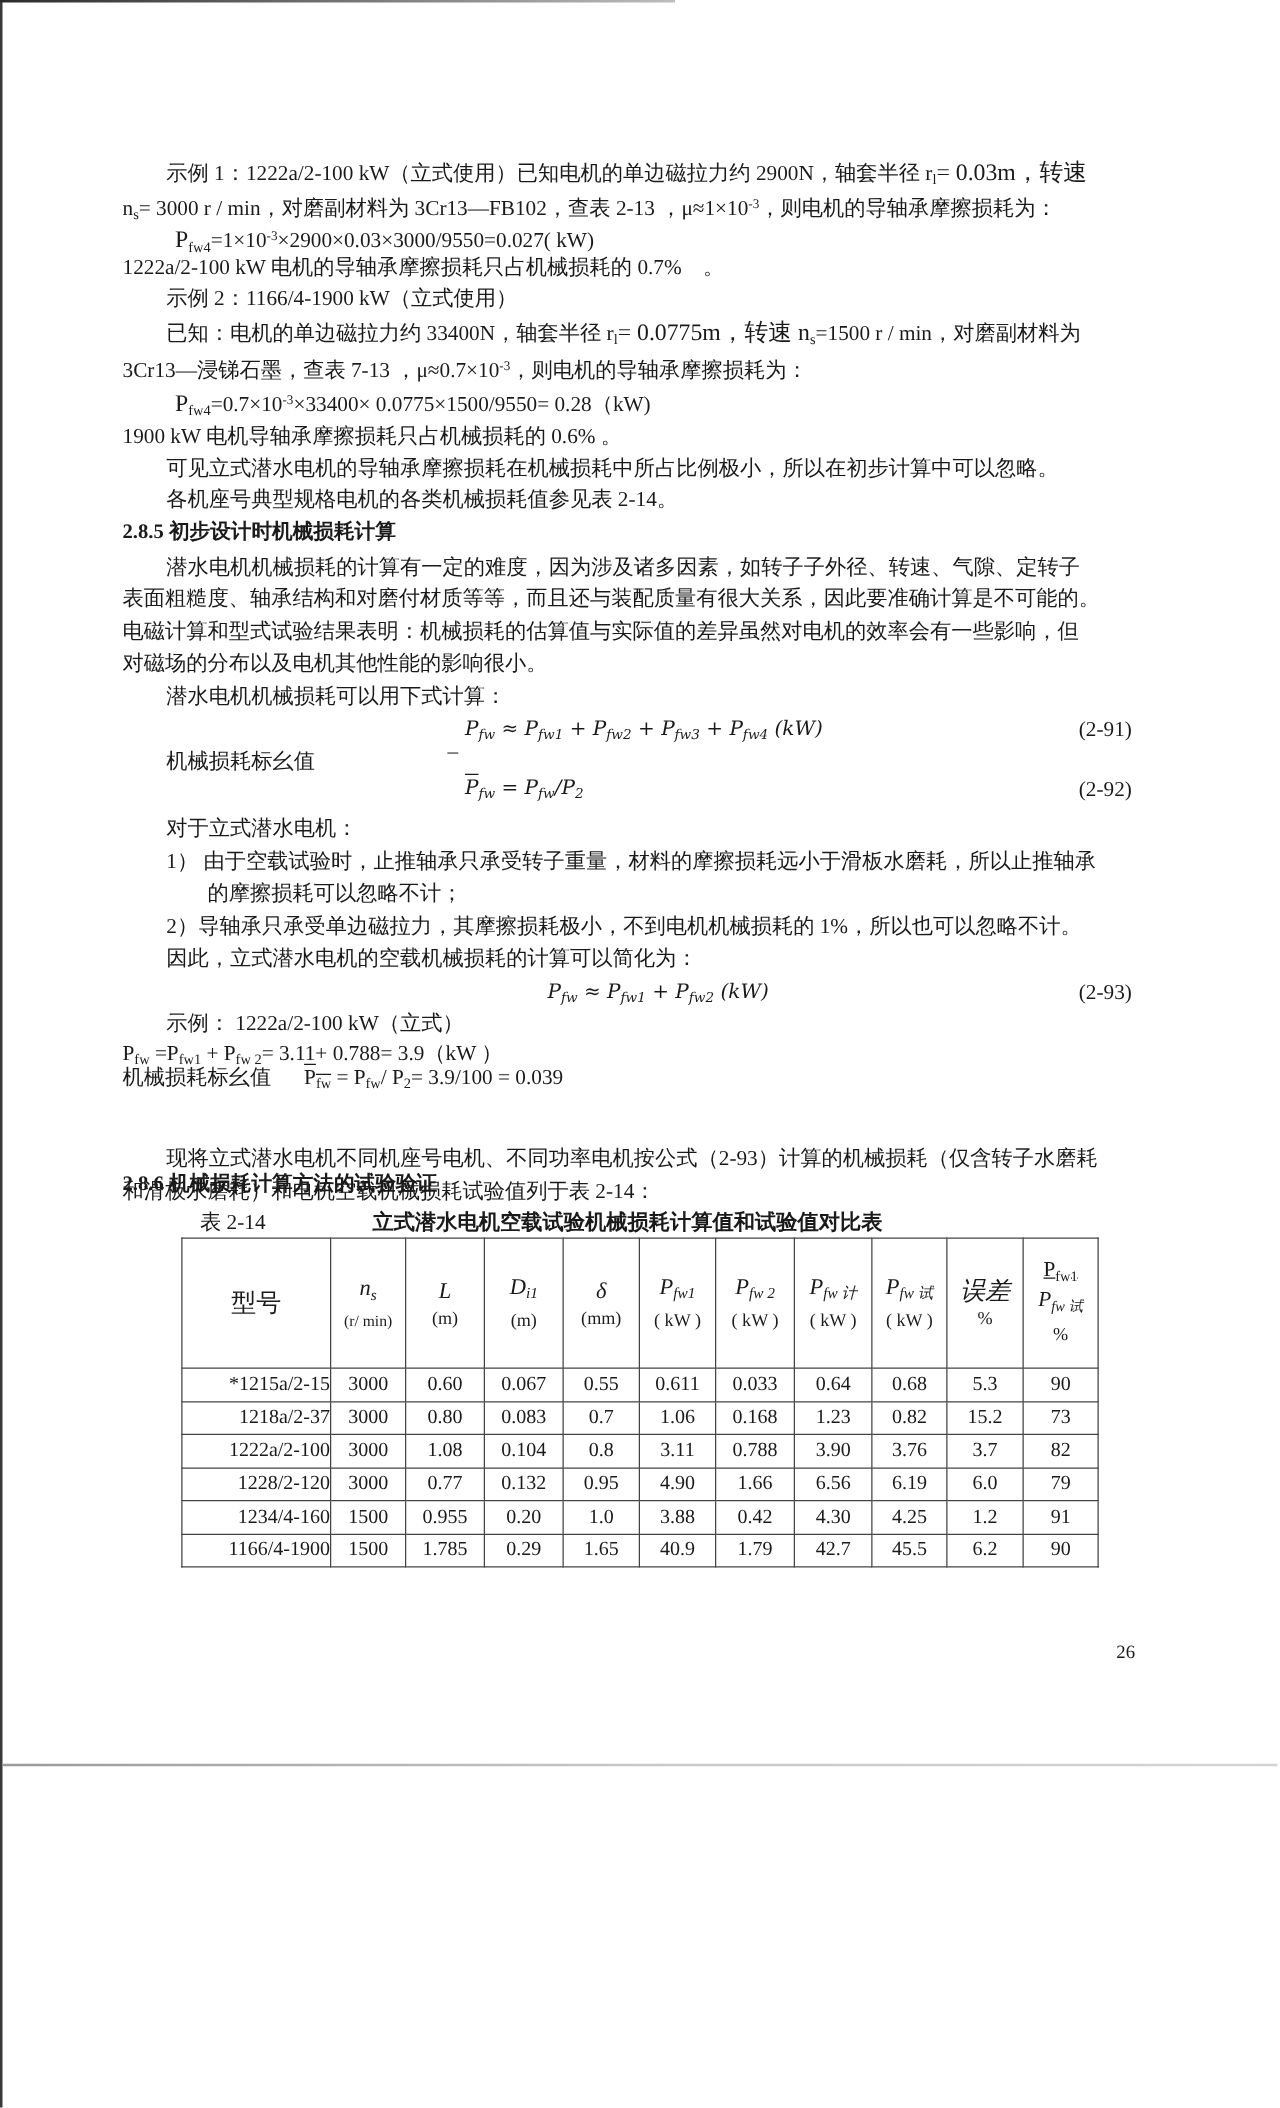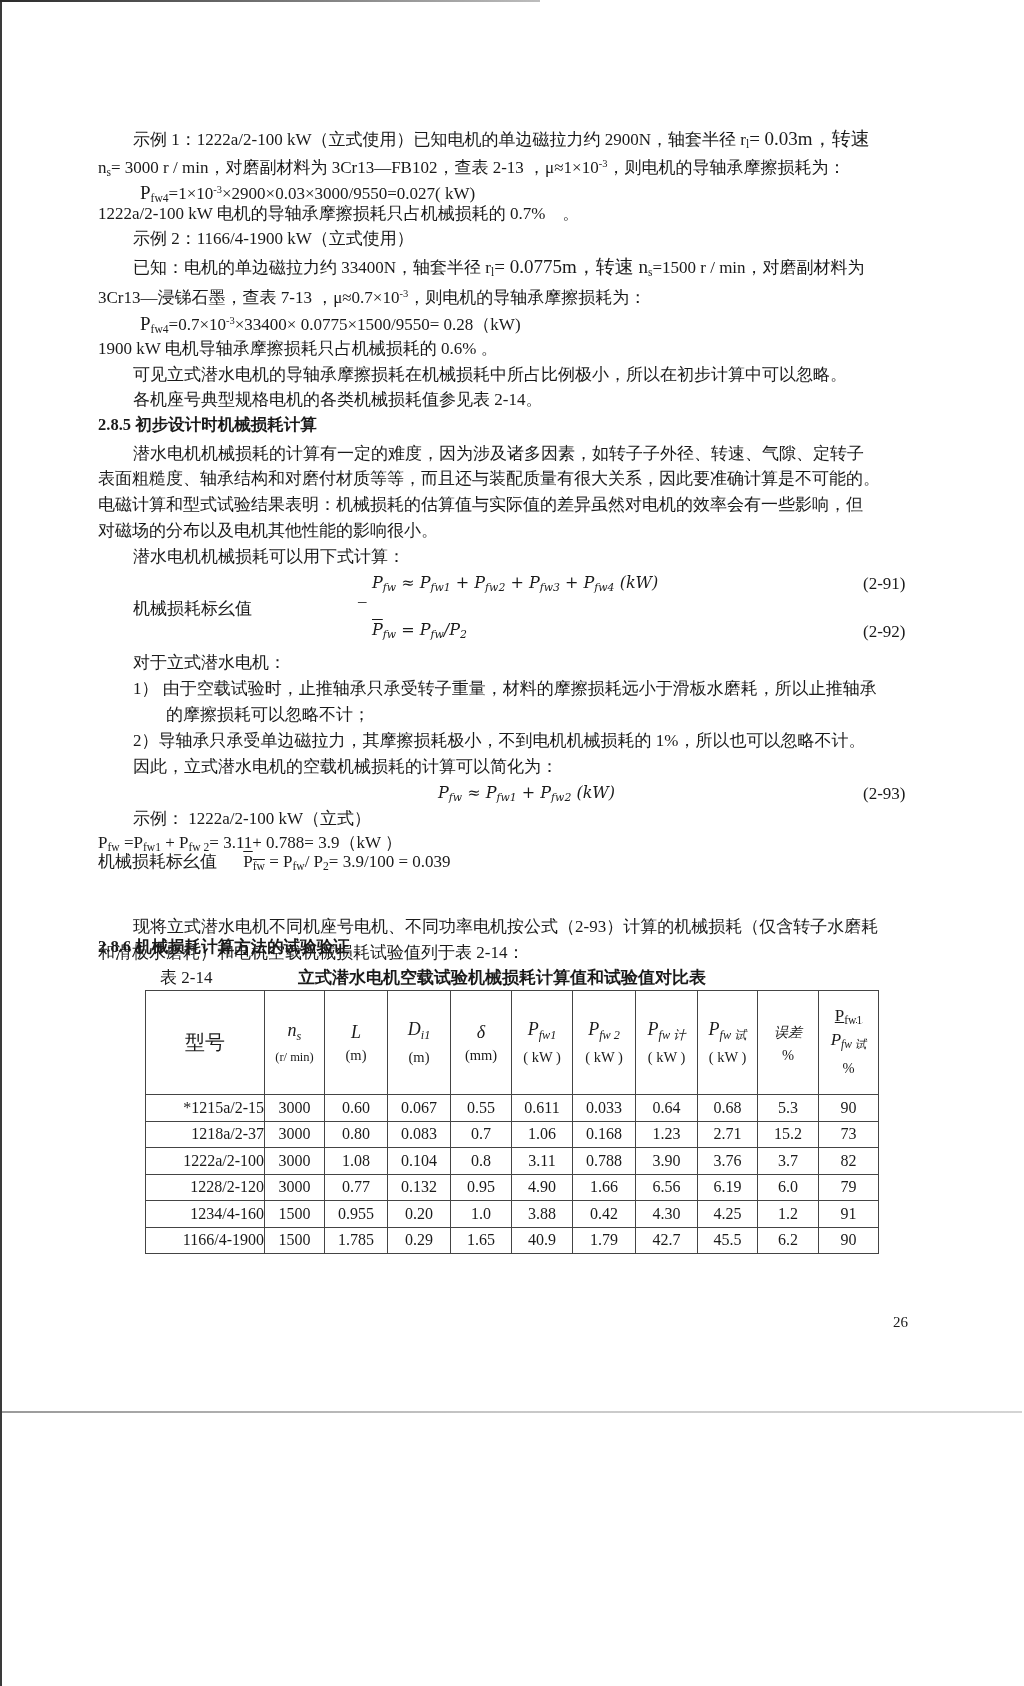--- a/index.html
+++ b/index.html
@@ -154,21 +154,21 @@
         </th>
       <th>
           <span class="hmain"><span>P</span><sub>fw 计</sub></span>
           <span class="hunit2">( kW )</span>
         </th>
       <th>
           <span class="hmain"><span>P</span><sub>fw 试</sub></span>
           <span class="hunit2">( kW )</span>
         </th>
       <th>
-          <span class="hmain hcn" style="font-size:14px">误差</span>
+          <span class="hmain hcn" style="font-size:20px">误差</span>
           <span class="hunit2">%</span>
         </th>
       <th>
         <span class="frac-top"><span>P</span><sub>fw1</sub></span>
         <span class="hmain" style="font-size:17px"><span>P</span><sub>fw 试</sub></span>
         <span class="hunit2">%</span>
       </th>
     </tr>
   </thead>
   <tbody id="table-body">
@@ -187,21 +187,21 @@
       </tr>
       <tr>
         <td class="model">1218a/2-37</td>
         <td>3000</td>
         <td>0.80</td>
         <td>0.083</td>
         <td>0.7</td>
         <td>1.06</td>
         <td>0.168</td>
         <td>1.23</td>
-        <td>2.71</td>
+        <td>0.82</td>
         <td>15.2</td>
         <td>73</td>
       </tr>
       <tr>
         <td class="model">1222a/2-100</td>
         <td>3000</td>
         <td>1.08</td>
         <td>0.104</td>
         <td>0.8</td>
         <td>3.11</td>

